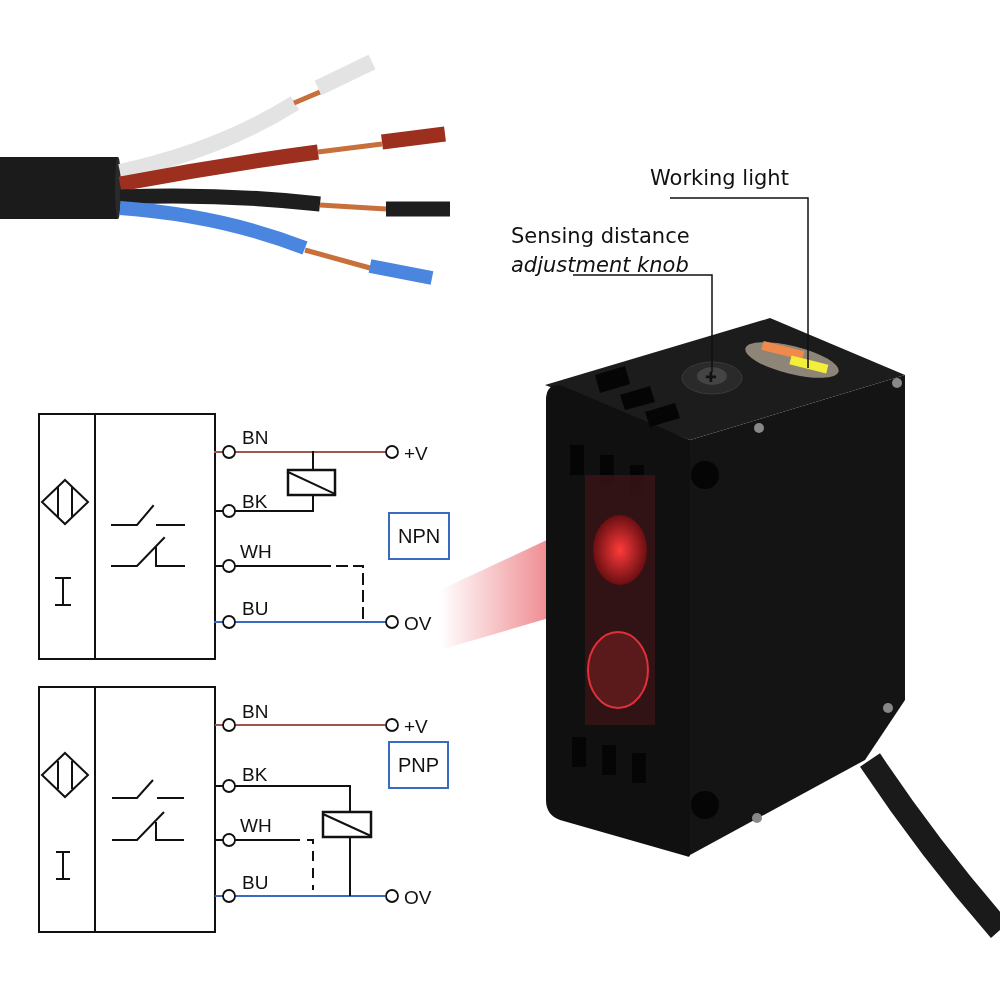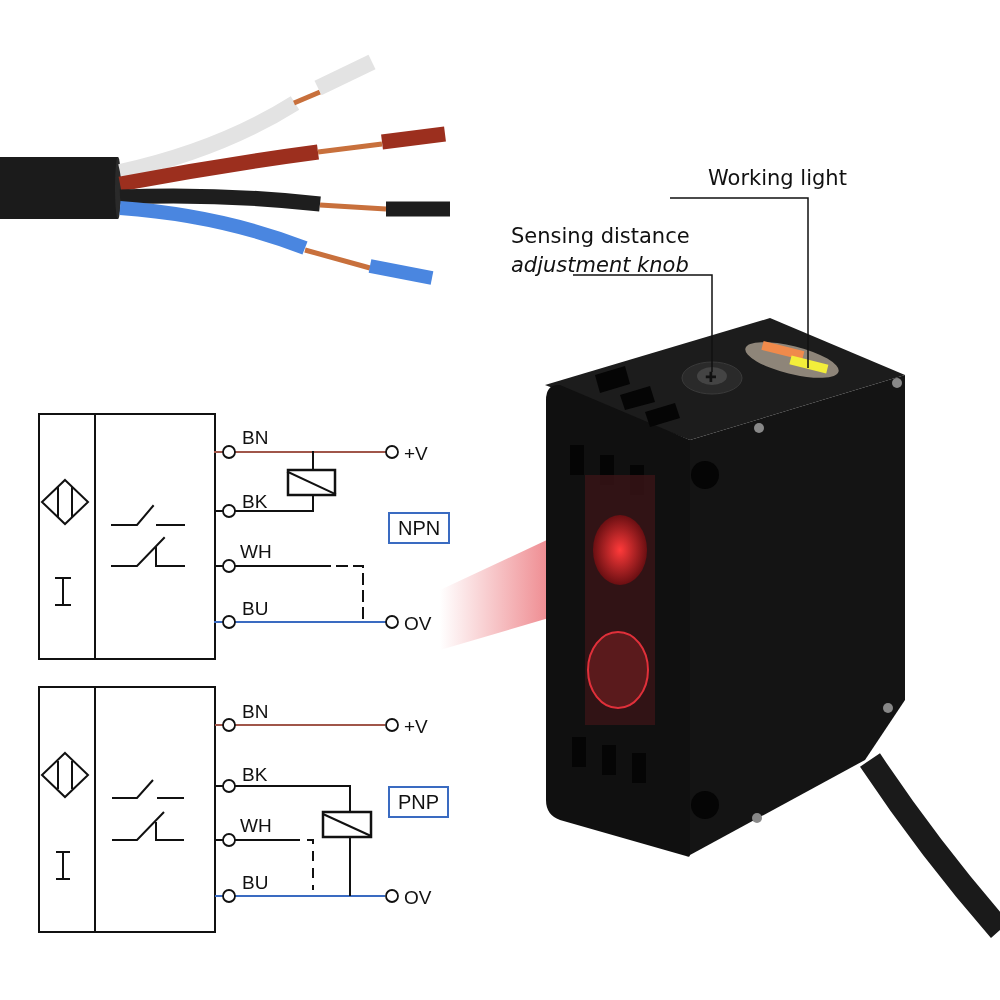--- a/index.html
+++ b/index.html
@@ -1,20 +1,20 @@
 <!DOCTYPE html>
 <html><head>
 <meta charset="utf-8">
 <style>
   html,body{margin:0;padding:0;background:#ffffff;}
   #canvas{position:relative;width:1000px;height:1000px;overflow:hidden;background:#fff;font-family:"Liberation Sans", sans-serif;}
   svg{position:absolute;left:0;top:0;}
   .callout{position:absolute;font-family:"DejaVu Sans", sans-serif;font-size:21px;color:#111;line-height:28px;white-space:nowrap;}
   .wlabel{font-family:"Liberation Sans", sans-serif;font-size:19px;fill:#111;}
-  .tag{position:absolute;border:2.5px solid #3a6bc1;background:#fff;font-family:"Liberation Sans", sans-serif;font-size:20px;color:#111;padding:2px 8px;line-height:24px;}
+  .tag{position:absolute;border:2.5px solid #3a6bc1;background:#fff;font-family:"Liberation Sans", sans-serif;font-size:20px;color:#111;padding:10px 8px;line-height:24px;}
 </style>
 </head>
 <body>
 
 <div id="canvas">
 
   <svg width="1000" height="1000">
     <defs>
       <linearGradient id="laserGrad" x1="1" y1="0" x2="0" y2="0">
         <stop offset="0" stop-color="#e0202a" stop-opacity="0.95"></stop>
@@ -180,19 +180,19 @@
       <circle cx="392" cy="896" r="6" fill="#fff" stroke="#111" stroke-width="1.8"></circle>
       <text class="wlabel" x="242" y="718">BN</text>
       <text class="wlabel" x="242" y="781">BK</text>
       <text class="wlabel" x="240" y="832">WH</text>
       <text class="wlabel" x="242" y="889">BU</text>
       <text class="wlabel" x="404" y="733">+V</text>
       <text class="wlabel" x="404" y="904">OV</text>
     </g>
   </svg>
 
-  <div class="callout" style="left:708px;top:164px;">Working light</div>
+  <div class="callout" style="left:650px;top:164px;">Working light</div>
   <div class="callout" style="left:511px;top:222px;text-align:right;">Sensing distance</div>
   <div class="callout" style="left:511px;top:251px;font-style:italic;">adjustment knob</div>
 
   <div class="tag" style="left:388px;top:512px;">NPN</div>
-  <div class="tag" style="left:388px;top:786px;">PNP</div>
+  <div class="tag" style="left:388px;top:741px;">PNP</div>
 </div>
 
 </body></html>

